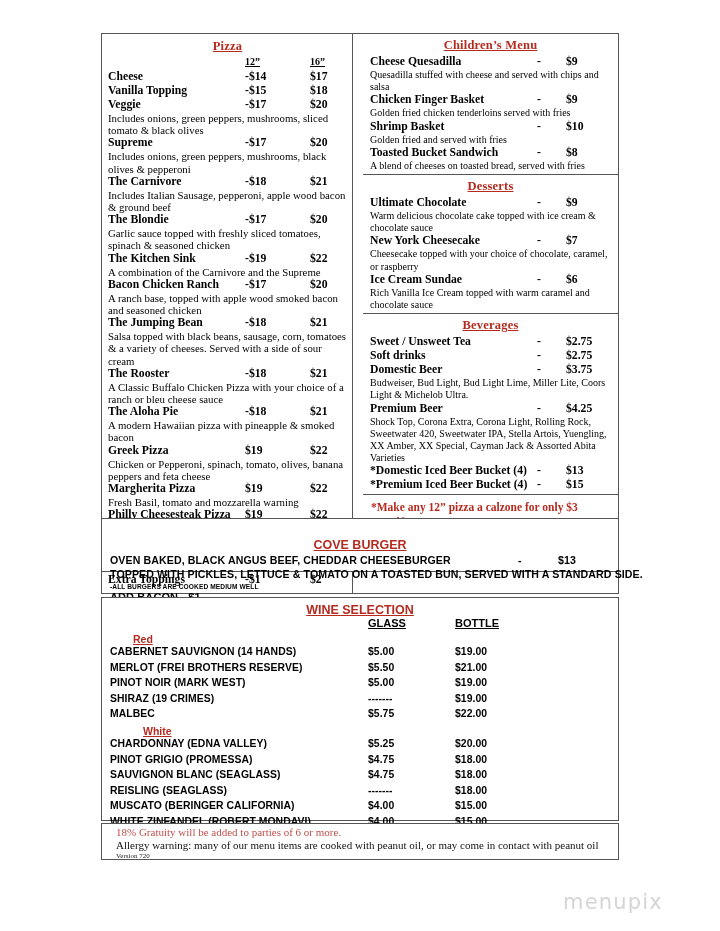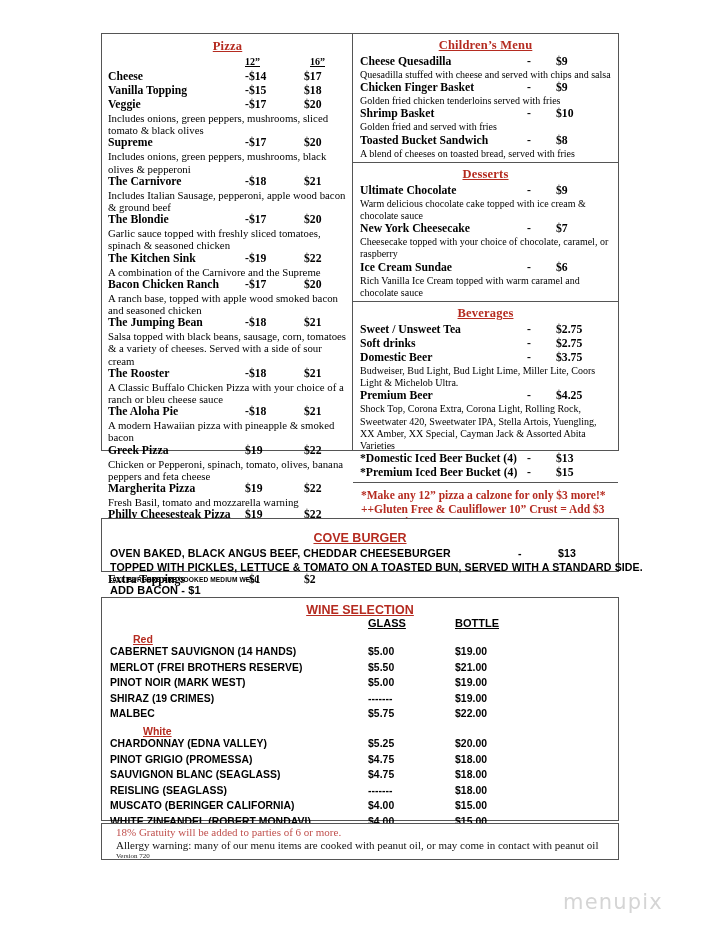--- a/index.html
+++ b/index.html
@@ -29,21 +29,21 @@
     border: 1.5px solid #555;
     box-sizing: border-box;
     background: #fff;
   }
 
   
   #top-area {
     left: 101px;
     top: 33px;
     width: 518px;
-    height: 418px;
+    height: 561px;
   }
   #col-left {
     position: absolute;
     left: 0; top: 0;
     width: 251px;
     height: 100%;
     box-sizing: border-box;
     border-right: 1.5px solid #555;
     padding: 4px 5px 0 6px;
   }
@@ -52,20 +52,21 @@
     left: 251px; top: 0;
     right: 0; height: 100%;
     box-sizing: border-box;
     display: flex;
     flex-direction: column;
   }
   .rsec {
     box-sizing: border-box;
     padding: 3px 7px 2px 7px;
     border-bottom: 1.5px solid #555;
+    margin-left: 10px;
   }
   .rsec:last-child { border-bottom: none; }
 
   
   .sec-title {
     text-align: center;
     color: #b52b20;
     font-weight: bold;
     font-size: 12.5px;
     text-decoration: underline;
@@ -101,21 +102,21 @@
   .item-row .nm {
     position: absolute;
     left: 0;
   }
   .item-row .p1 {
     position: absolute;
     left: 137px;
   }
   .item-row .p2 {
     position: absolute;
-    left: 196px;
+    left: 202px;
   }
   .desc {
     font-size: 10.8px;
     font-weight: normal;
     line-height: 12.2px;
     margin: 0;
     padding: 0 0 0 0;
   }
 
   
@@ -145,21 +146,21 @@
     border-bottom: none;
     flex: 1 1 auto;
   }
 
   
   #burger-box {
     left: 101px;
     top: 518px;
     width: 518px;
     height: 54px;
-    padding: 12px 8px;
+    padding: 19px 8px;
   }
   .burger-title {
     text-align: center;
     color: #b52b20;
     font-weight: bold;
     font-size: 12.5px;
     text-decoration: underline;
     font-family: "Liberation Sans", sans-serif;
     margin-bottom: 2px;
   }

